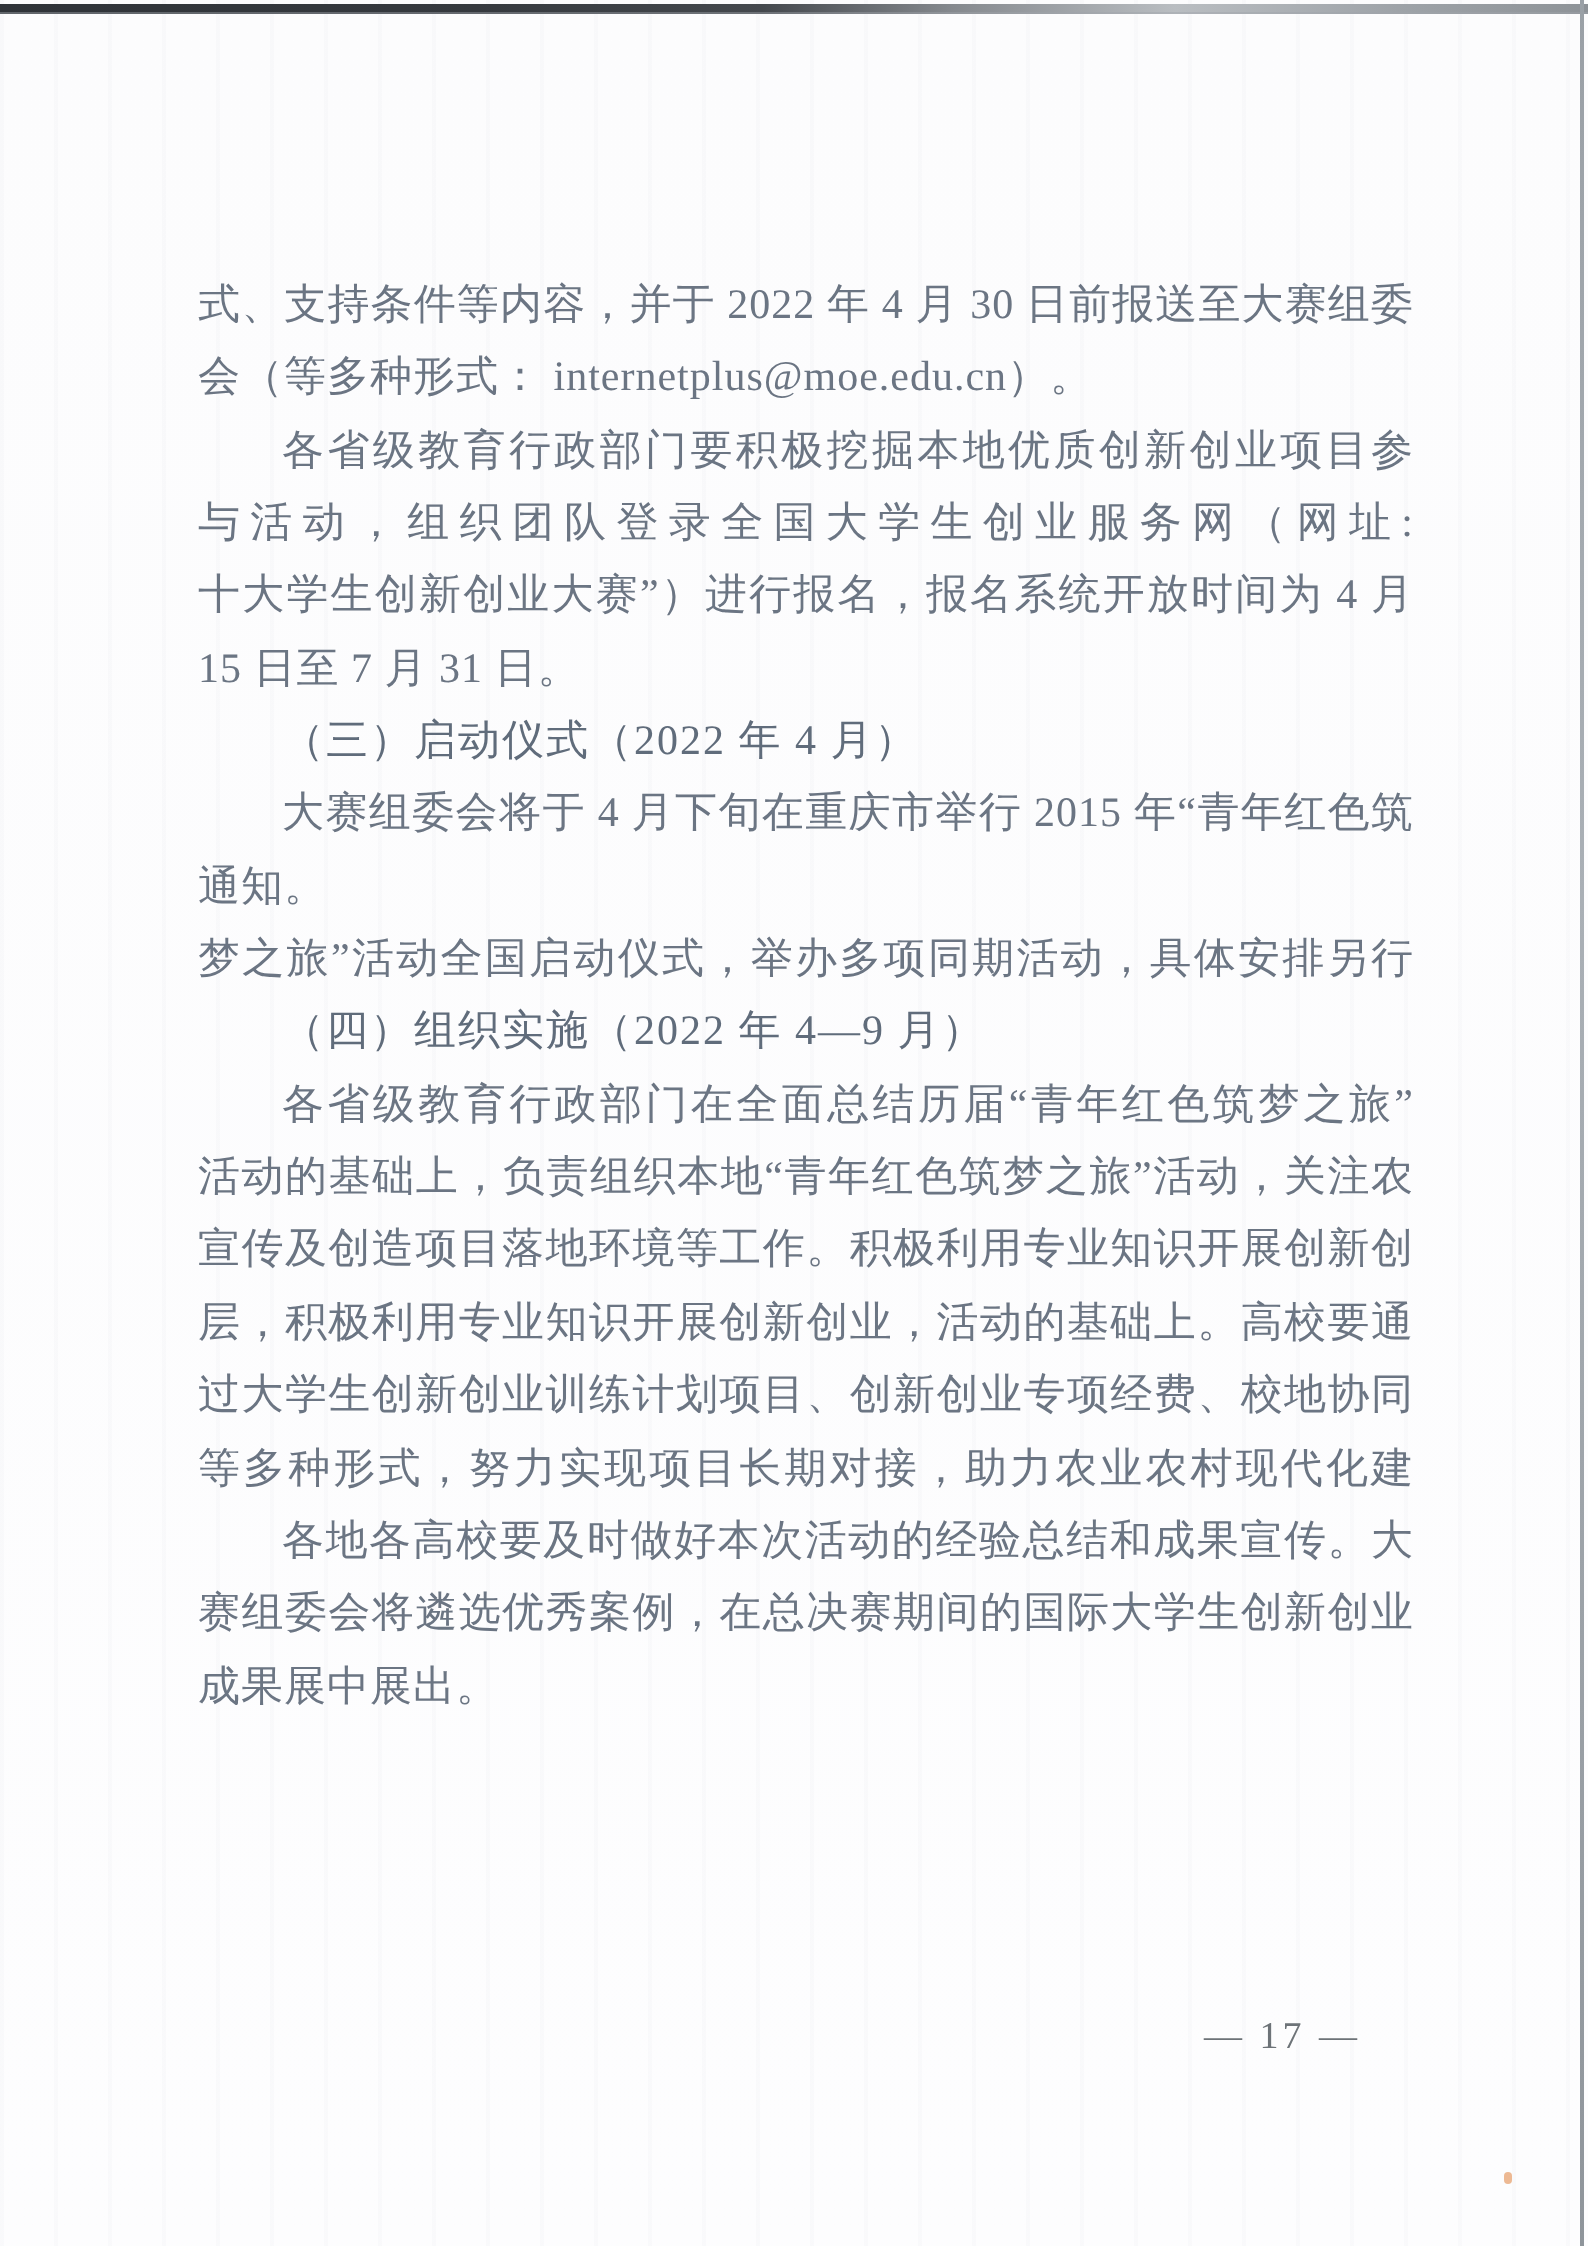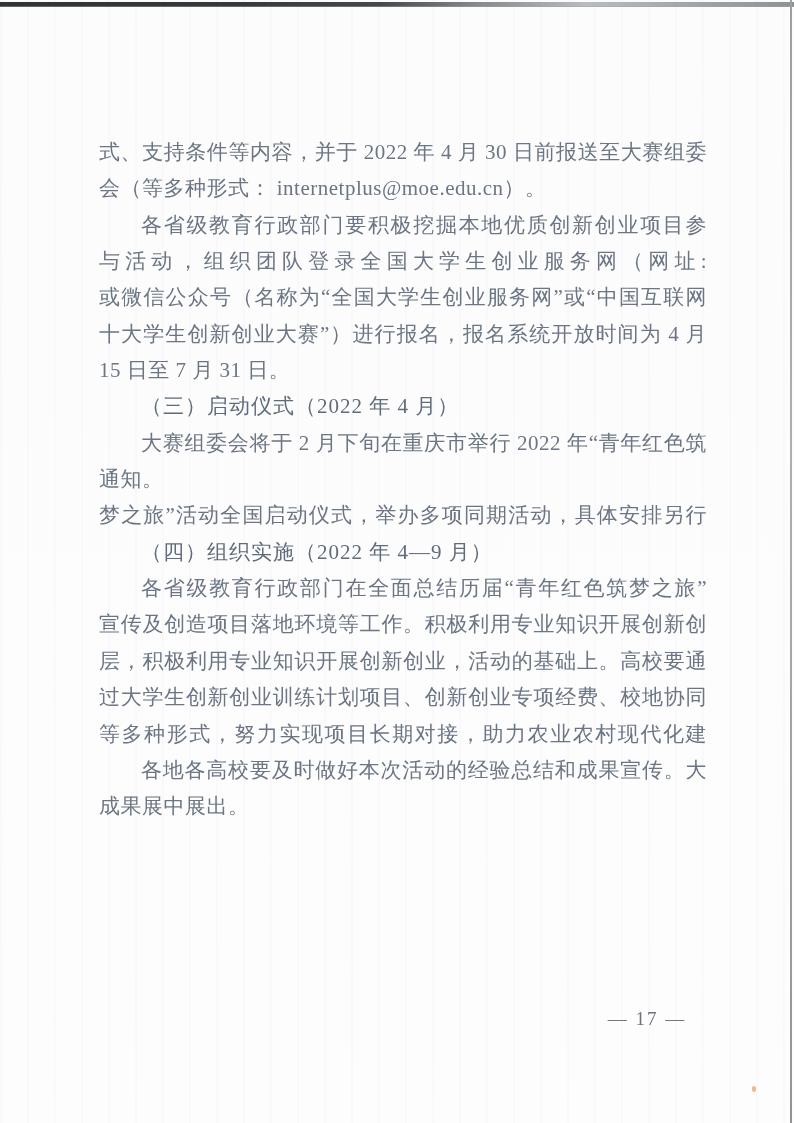--- a/index.html
+++ b/index.html
@@ -74,21 +74,21 @@
   }
   .line.heading {
     color: #606c7b;
     letter-spacing: 1px;
   }
   .page-number {
     position: absolute;
     left: 602px;
     top: 1006px;
     width: 90px;
-    text-align: center;
+    text-align: left;
     font-size: 19px;
     line-height: 26px;
     color: #6d7378;
     letter-spacing: 2px;
   }
   .orange-speck {
     position: absolute;
     left: 752px;
     top: 1086px;
     width: 4px;
@@ -103,33 +103,34 @@
 
 <div class="page">
   <div class="scan-top-edge"></div>
   <div class="scan-right-edge"></div>
 
   <div class="text-block" id="text-block">
       <div class="line body justify">式、支持条件等内容，并于 2022 年 4 月 30 日前报送至大赛组委</div>
       <div class="line body">会（等多种形式： internetplus@moe.edu.cn）。</div>
       <div class="line body indent justify">各省级教育行政部门要积极挖掘本地优质创新创业项目参</div>
       <div class="line body justify">与活动，组织团队登录全国大学生创业服务网（网址: cy.ncss.cn）</div>
-      <div class="line body justify">或微信公众号（名称为“全国大学生创业服务网”或“中国互联网</div>
       <div class="line body justify">十大学生创新创业大赛”）进行报名，报名系统开放时间为 4 月</div>
       <div class="line body">15 日至 7 月 31 日。</div>
       <div class="line heading indent">（三）启动仪式（2022 年 4 月）</div>
-      <div class="line body indent justify">大赛组委会将于 2 月下旬在重庆市举行 2022 年“青年红色筑</div>
+      <div class="line body indent justify">大赛组委会将于 4 月下旬在重庆市举行 2015 年“青年红色筑</div>
       <div class="line body">通知。</div>
       <div class="line body justify">梦之旅”活动全国启动仪式，举办多项同期活动，具体安排另行</div>
       <div class="line heading indent">（四）组织实施（2022 年 4—9 月）</div>
       <div class="line body indent justify">各省级教育行政部门在全面总结历届“青年红色筑梦之旅”</div>
+      <div class="line body justify">活动的基础上，负责组织本地“青年红色筑梦之旅”活动，关注农</div>
       <div class="line body justify">宣传及创造项目落地环境等工作。积极利用专业知识开展创新创业</div>
       <div class="line body justify">层，积极利用专业知识开展创新创业，活动的基础上。高校要通</div>
       <div class="line body justify">过大学生创新创业训练计划项目、创新创业专项经费、校地协同</div>
       <div class="line body justify">等多种形式，努力实现项目长期对接，助力农业农村现代化建设。</div>
       <div class="line body indent justify">各地各高校要及时做好本次活动的经验总结和成果宣传。大</div>
+      <div class="line body justify">赛组委会将遴选优秀案例，在总决赛期间的国际大学生创新创业</div>
       <div class="line body">成果展中展出。</div>
     </div>
 
   <div class="page-number">— 17 —</div>
 
   <div class="orange-speck"></div>
 </div>
 
 </body></html>

